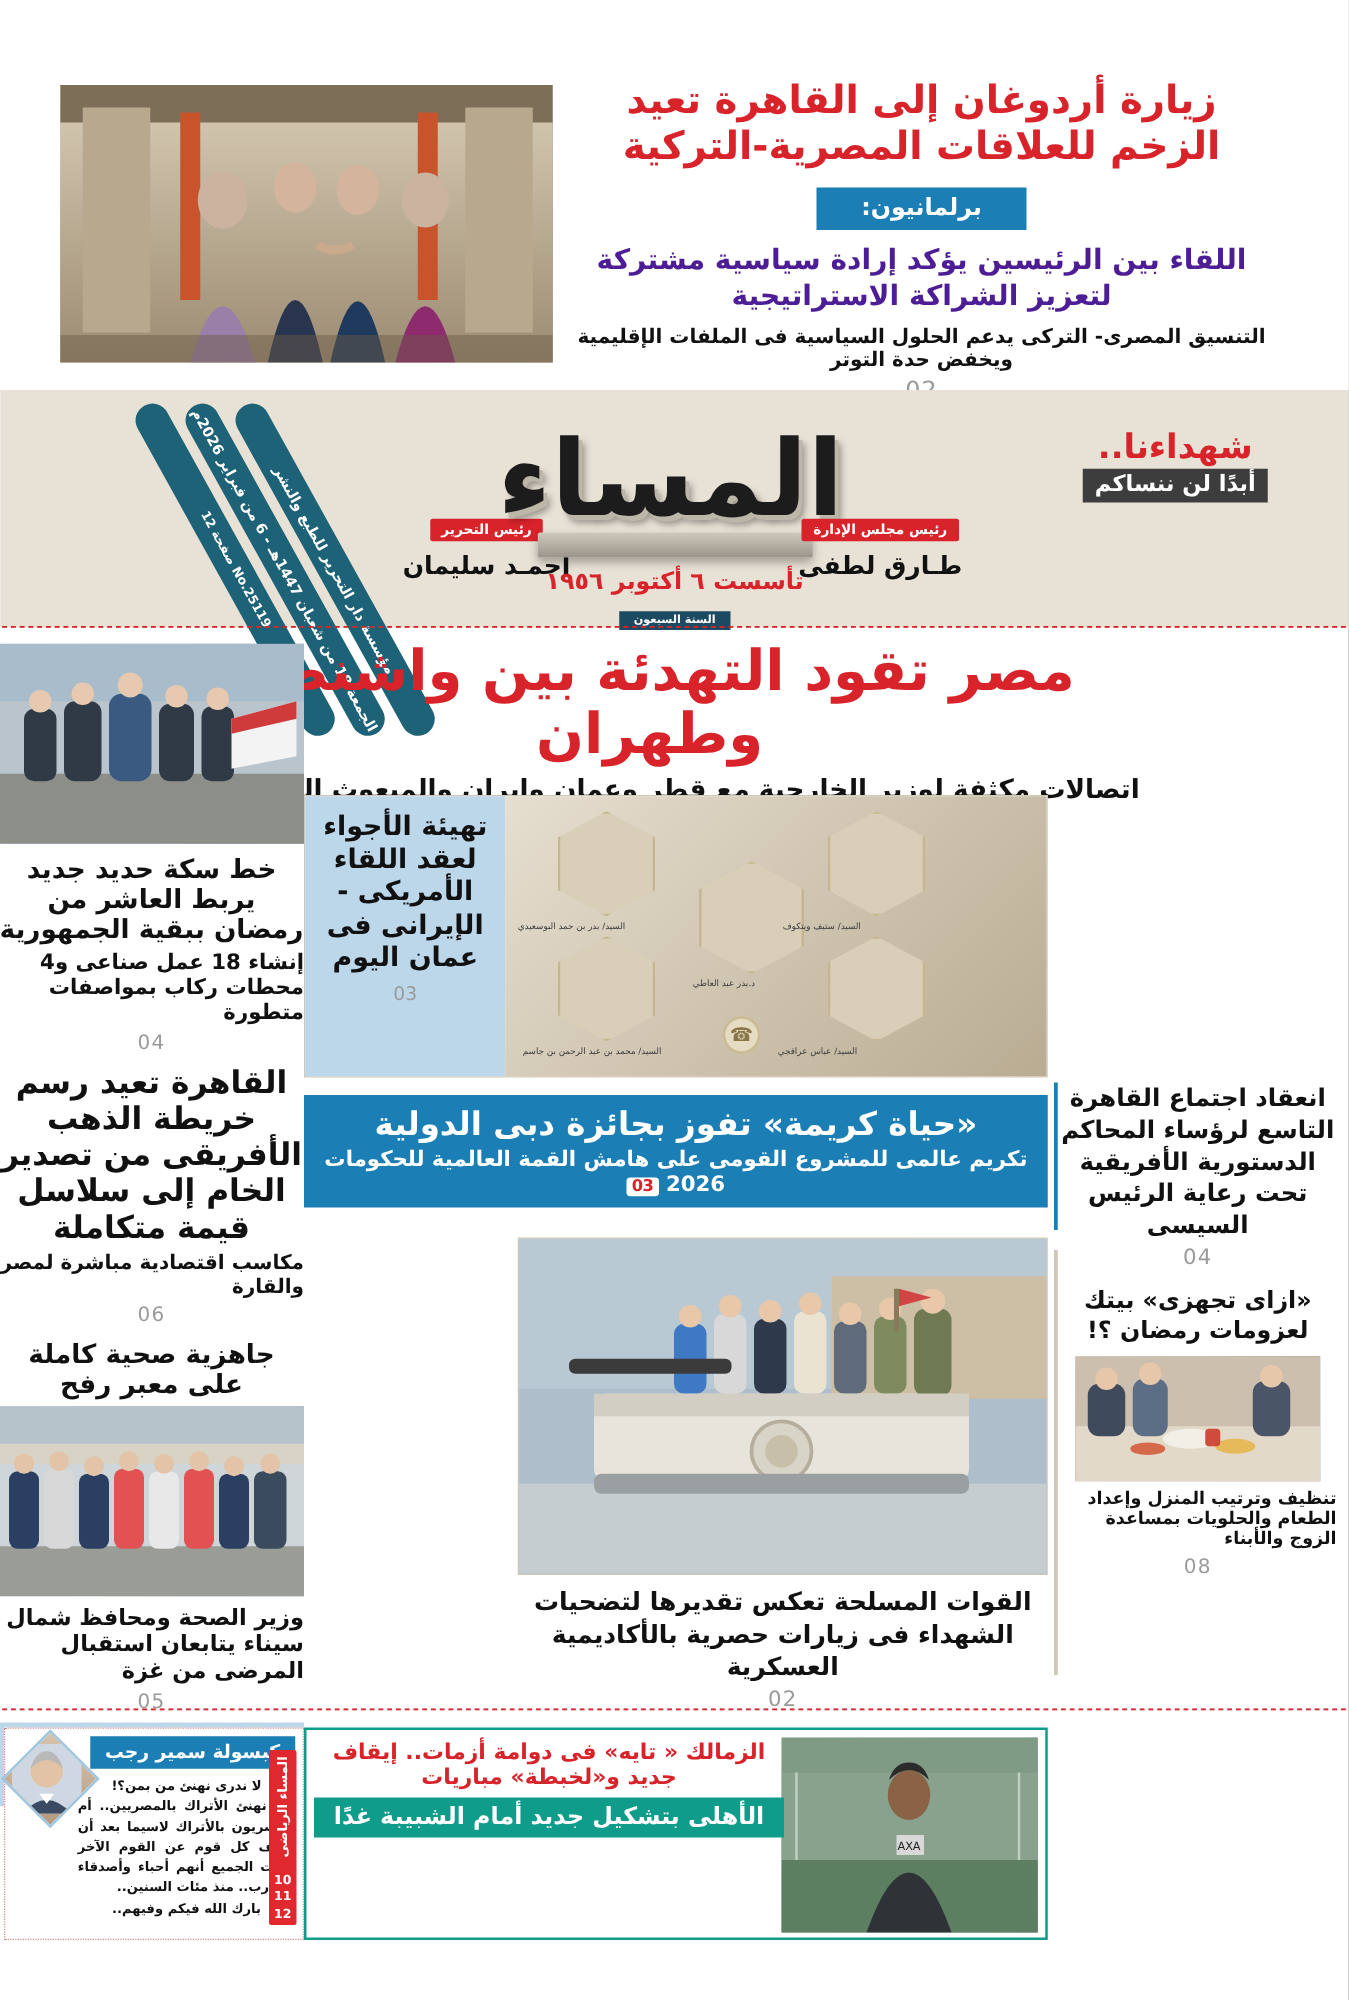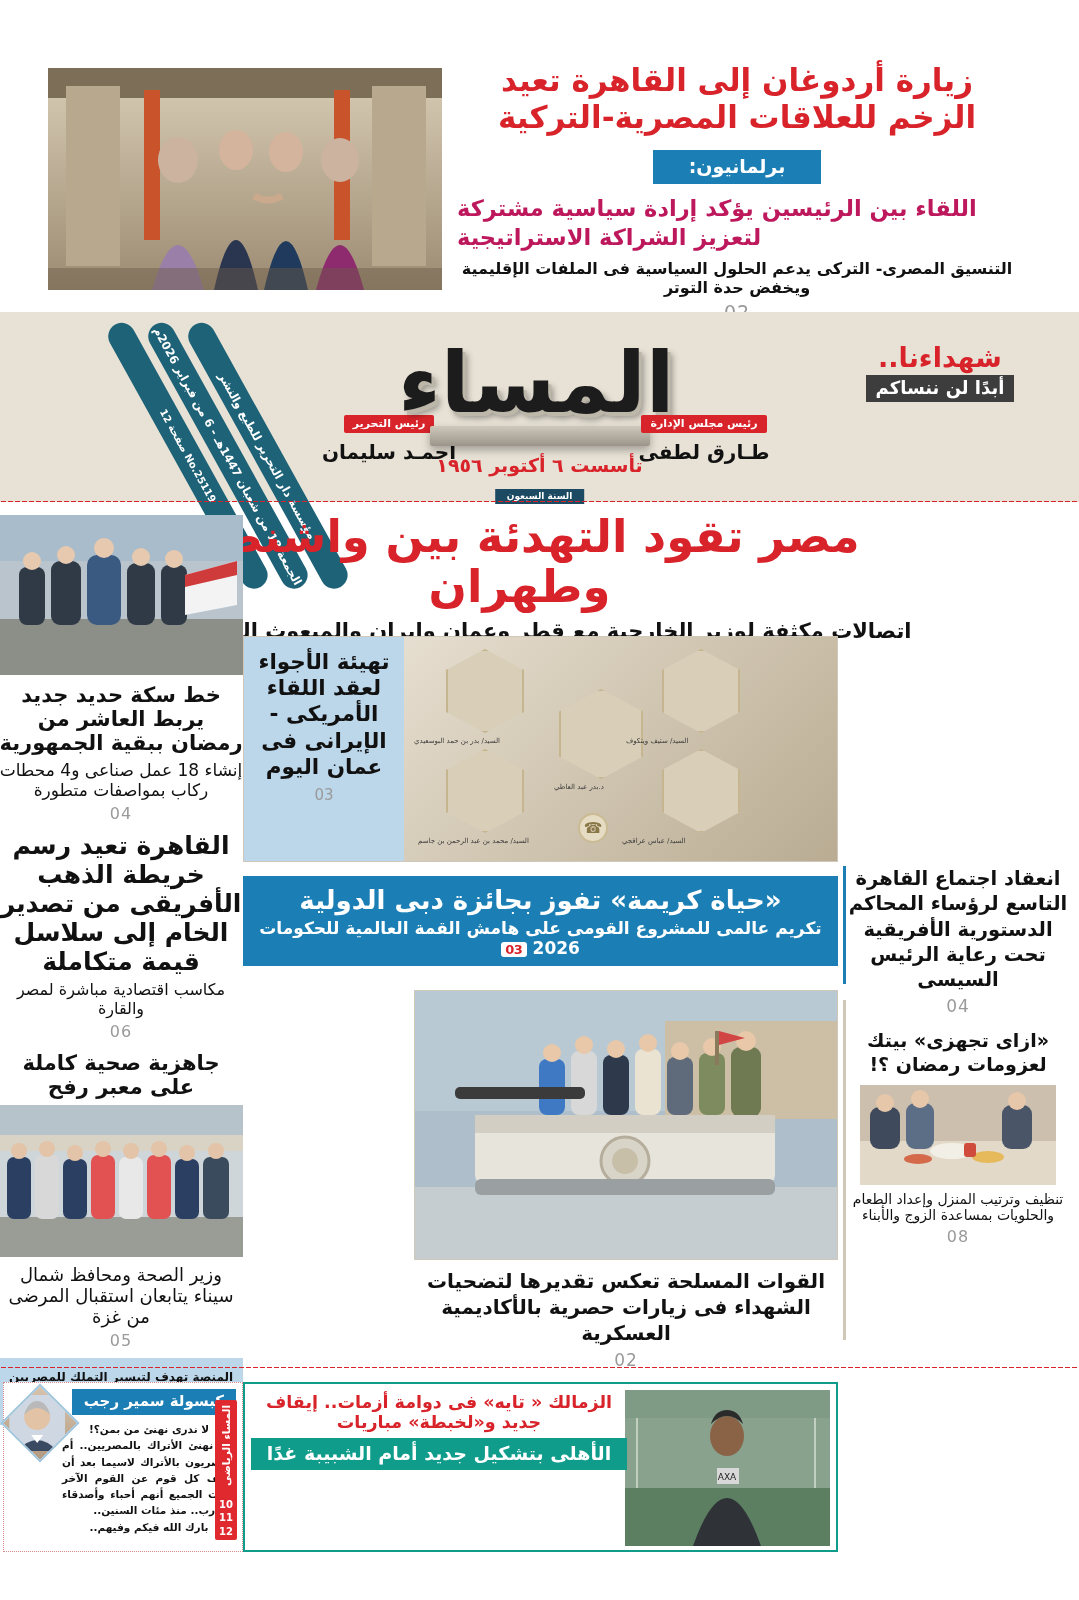--- a/index.html
+++ b/index.html
@@ -33,21 +33,21 @@
   .teaser-h1 {
     font-size:31px; font-weight:bold; color:#d8232a; text-align:center;
     line-height:1.2; letter-spacing:-1px;
   }
   .parl-badge {
     display:block; margin:14px auto 10px; width:168px; background:#1b7fb5;
     color:#fff; font-size:19px; font-weight:bold; text-align:center;
     padding:5px 0 7px; letter-spacing:1px;
   }
   .teaser-h2 {
-    font-size:22.5px; font-weight:bold; color:#be185d; text-align:left;
+    font-size:22.5px; font-weight:bold; color:#4c1d95; text-align:center;
     line-height:1.25; letter-spacing:-0.6px;
   }
   .teaser-sub {
     margin-top:8px; font-size:16px; font-weight:bold; color:#111;
     text-align:center; letter-spacing:-0.2px;
   }
   .pgnum { font-size:19px; color:#9a9a9a; text-align:center; margin-top:4px; letter-spacing:1px;}
 
   .top-photo { position:absolute; left:48px; top:68px; width:394px; height:222px;
      background:linear-gradient(160deg,#c9bda8,#a8977e 45%,#8e7f69); }
@@ -106,21 +106,21 @@
   .lead-h1 { font-size:45px; font-weight:bold; color:#d8232a; text-align:center;
      letter-spacing:-1.6px; line-height:1.1; padding:0 200px 0 160px;}
   .lead-sub { margin-top:8px; font-size:21px; font-weight:bold; color:#111;
      text-align:center; letter-spacing:-0.6px; padding:0 40px; }
 
   
   .colL { position:absolute; right:836px; top:515px; width:244px; }
   .colL .photo { width:244px; height:160px;
      background:linear-gradient(150deg,#9fb2c4,#7b8fa3 50%,#5c6b7a); }
   .art-h { font-weight:bold; color:#111; text-align:center; letter-spacing:-0.6px; }
-  .art-sub { font-weight:normal; color:#111; text-align:center; letter-spacing:-0.2px; }
+  .art-sub { font-weight:bold; color:#111; text-align:right; letter-spacing:-0.2px; }
 
   .boxblue { background:#bcd6ea; padding:8px 9px 9px; }
   .boxblue .t { color:#d8232a; font-weight:bold; text-align:center; letter-spacing:-0.6px;}
   .boxblue .s { color:#111; font-weight:bold; text-align:center; }
 
   
   .mid { position:absolute; right:241px; top:636px; width:595px; height:226px;
      border:1px solid #cfc8b8; background:#fff; display:flex; }
   .mid-photo { flex:1; background:linear-gradient(135deg,#e6ded0,#cdc2ad 55%,#b9ac93);
      position:relative; }

